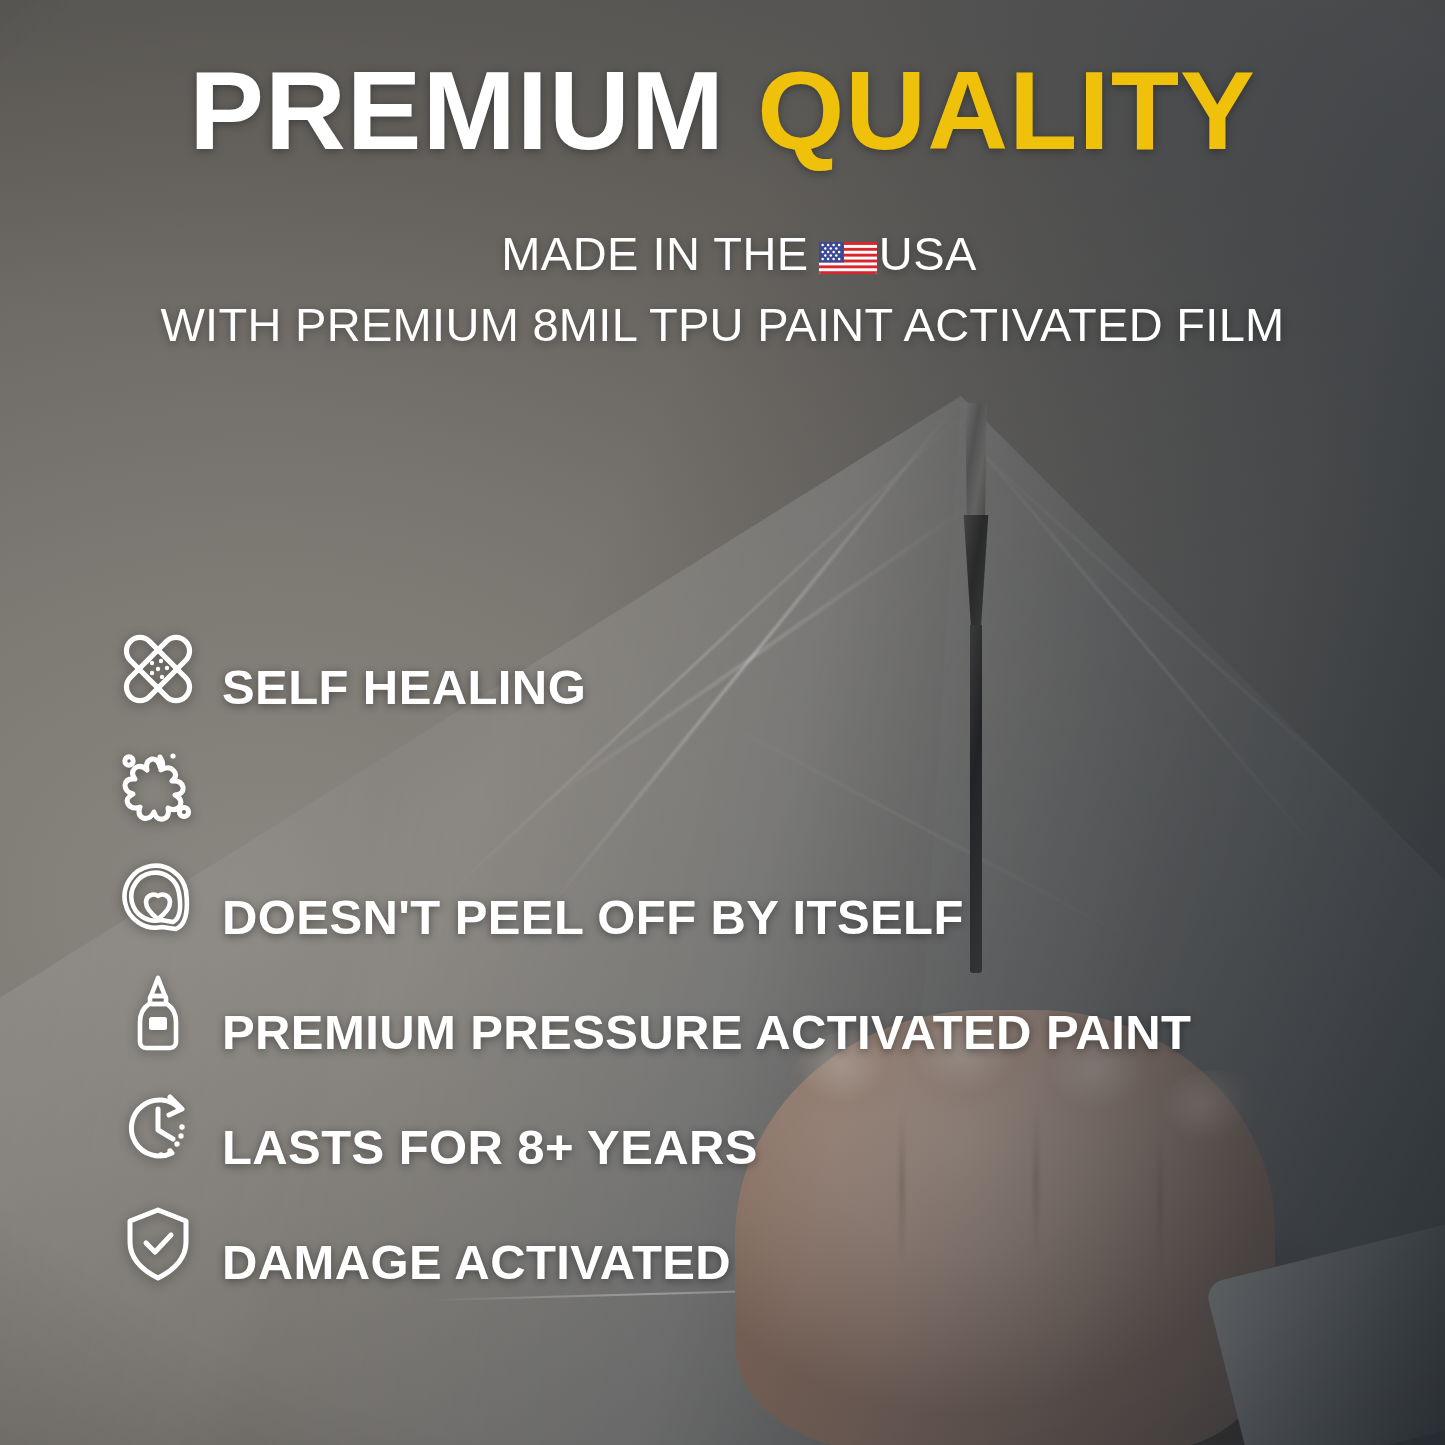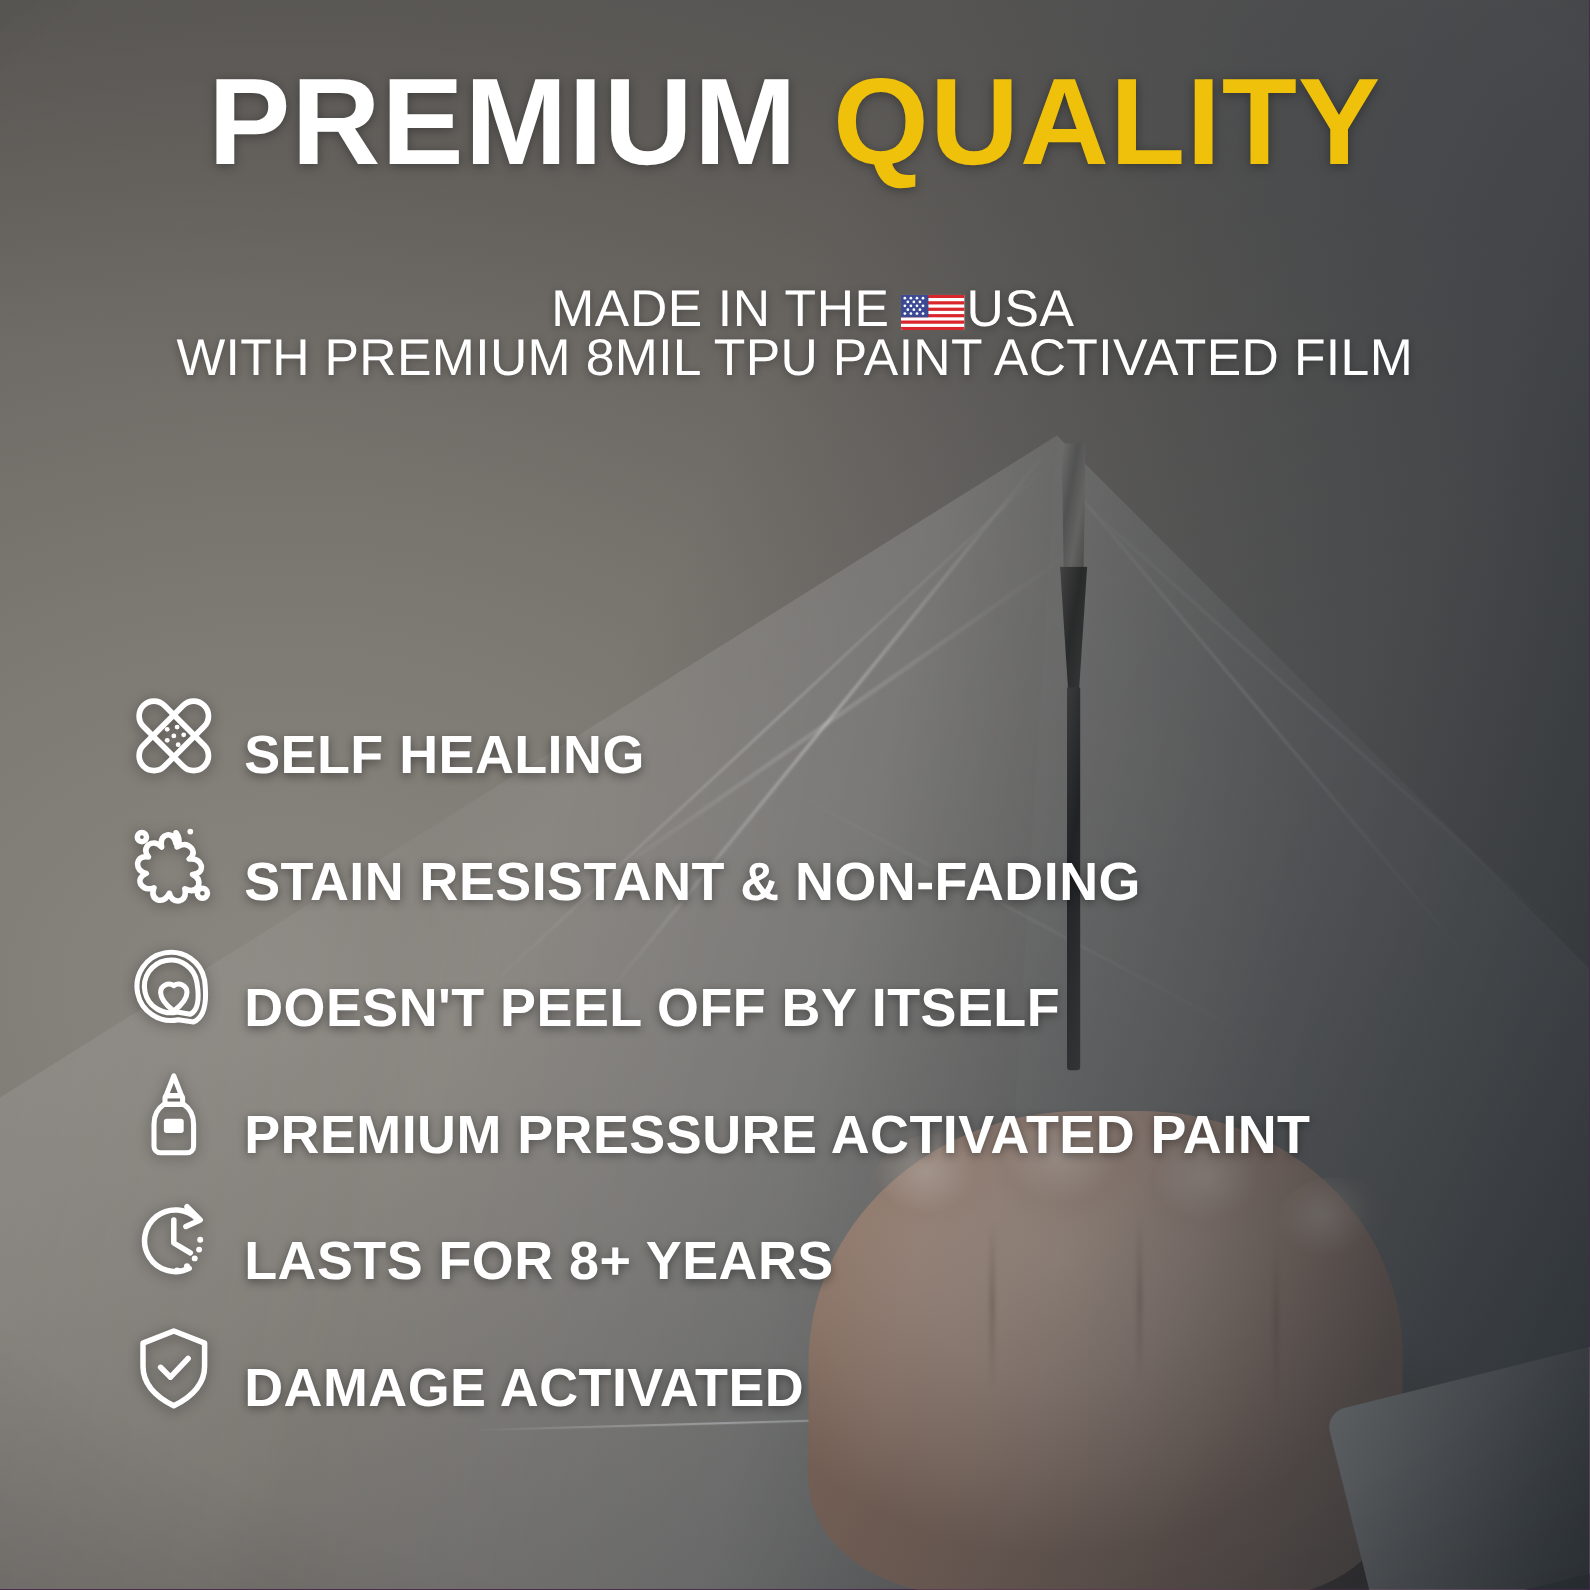--- a/index.html
+++ b/index.html
@@ -6,21 +6,21 @@
     margin: 0;
     padding: 0;
     background: #2b2b2b;
   }
   #poster {
     position: relative;
     width: 1445px;
     height: 1445px;
     overflow: hidden;
     font-family: "Liberation Sans", sans-serif;
-    background: #701a75;
+    background: #404040;
   }
 
   
   .bg-base {
     position: absolute; inset: 0;
     background:
       radial-gradient(120% 90% at 18% 62%, #8a8680 0%, #7d7973 26%, #6e6a65 48%, #585652 70%, #3e4044 88%, #2e3337 100%);
   }
   .bg-tint-topright {
     position: absolute; inset: 0;
@@ -160,21 +160,21 @@
     letter-spacing: 1px;
     line-height: 1;
     white-space: nowrap;
     text-shadow: 0 2px 10px rgba(0,0,0,0.35);
   }
   .headline .w1 { color: #ffffff; }
   .headline .w2 { color: #efc10b; }
 
   .subline1 {
     position: absolute;
-    left: 0; right: 0; top: 252px;
+    left: 0; right: 0; top: 226px;
     text-align: center;
     font-size: 47px;
     font-weight: 400;
     color: #ffffff;
     letter-spacing: 0.5px;
     white-space: nowrap;
     text-shadow: 0 2px 8px rgba(0,0,0,0.32);
     padding-left: 33px;
   }
   .subline1 .flag {
@@ -335,21 +335,20 @@
 
       <div class="feature-row">
         <div class="feature-icon">
           <svg width="84" height="84" viewBox="0 0 84 84" fill="none" stroke="#ffffff" stroke-width="5">
             <path d="M44 15 q5 7 1 13 q8-5 13 1 q4 5-2 10 q9-1 11 6 q1 7-8 8 q8 4 5 11 q-4 6-12 2 q2 9-5 11 q-7 1-9-7 q-4 8-11 6 q-6-3-3-11 q-8 3-12-3 q-3-6 5-10 q-8-2-8-9 q1-7 10-6 q-5-6 0-11 q6-4 12 2 q-2-9 5-11 q6-1 8 8 z" stroke-linejoin="round"></path>
             <circle cx="13" cy="19" r="4.2"></circle>
             <circle cx="68" cy="70" r="4.6"></circle>
             <circle cx="57" cy="14" r="2.6" fill="#ffffff" stroke="none"></circle>
           </svg>
         </div>
-        <div class="feature-label">STAIN RESISTANT &amp; NON-FADING</div>
       </div>
 
       <div class="feature-row">
         <div class="feature-icon">
           <svg width="84" height="84" viewBox="0 0 84 84" fill="none" stroke="#ffffff" stroke-width="4.6" stroke-linecap="round" stroke-linejoin="round">
             <path d="M70 34 A31 31 0 1 0 46 70 L60 72 Q74 66 70 34 Z"></path>
             <path d="M63 36 A24 24 0 1 0 45 63 L57 65 Q67 60 63 36 Z"></path>
             <path d="M42 62 q-12-9-12-17 a7.6 7.6 0 0 1 12-6 a7.6 7.6 0 0 1 12 6 q0 8-12 17 z"></path>
           </svg>
         </div>

